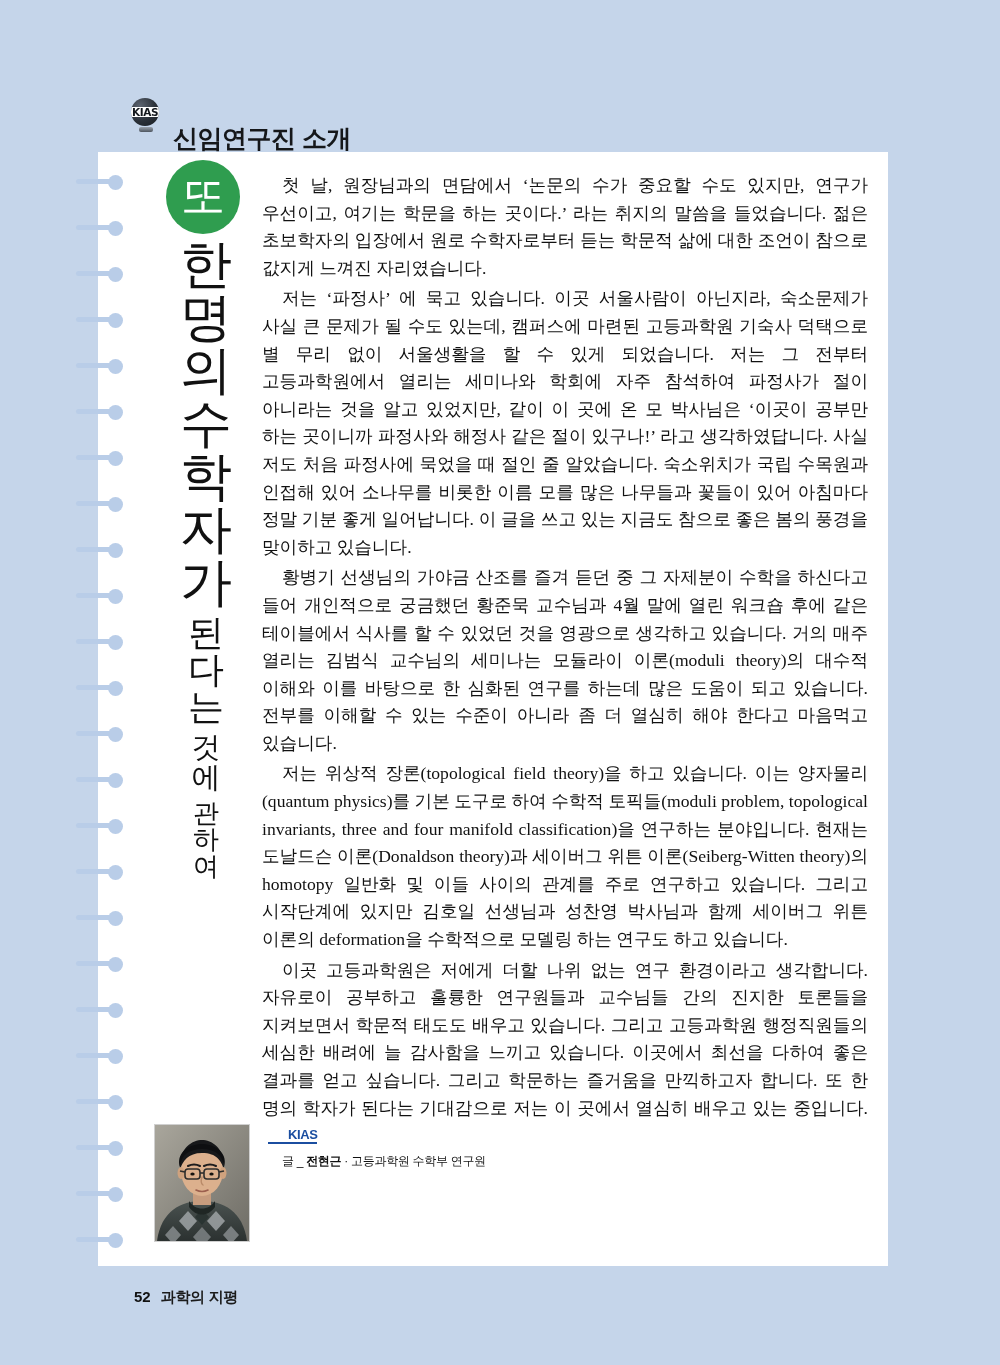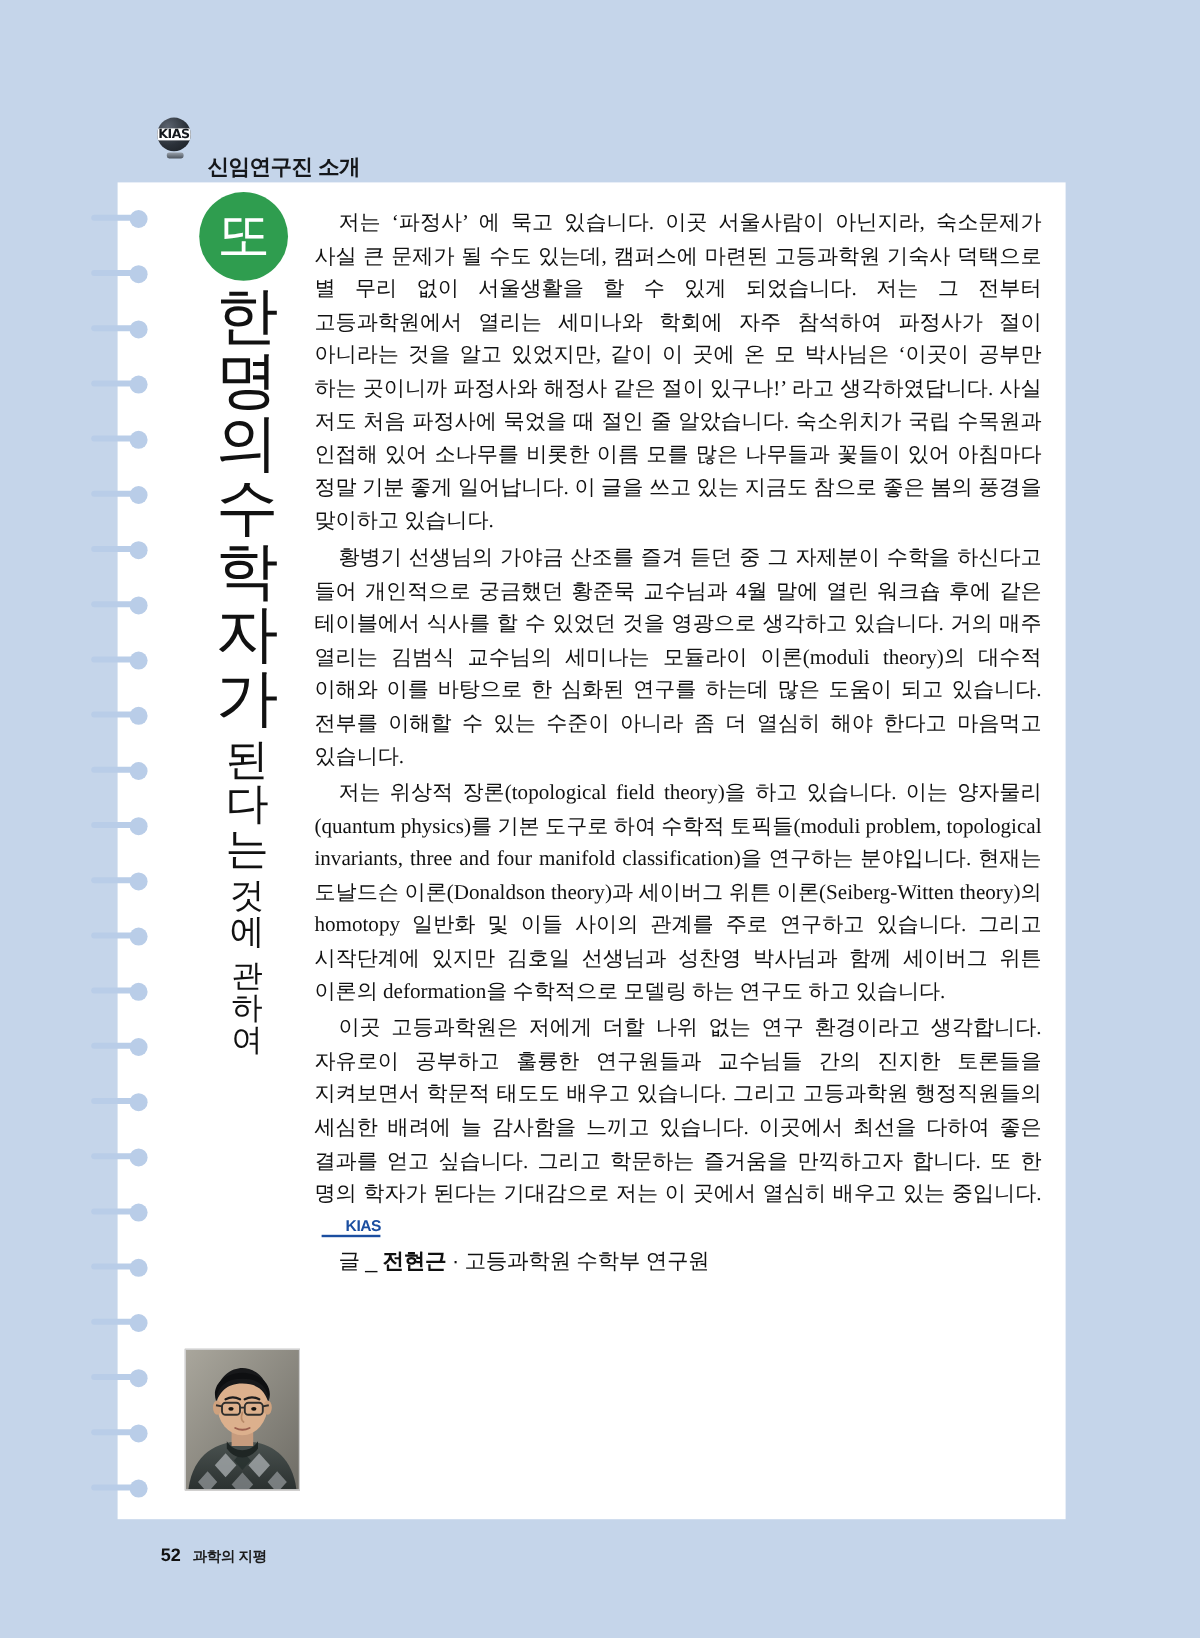--- a/index.html
+++ b/index.html
@@ -69,21 +69,21 @@
     left: 9px;
     bottom: 0;
     width: 14px;
     height: 5px;
     border-radius: 2px;
     background: linear-gradient(#9aa2ac, #4d555f);
   }
   .header-title {
     font-family: "Liberation Sans", "DejaVu Sans", sans-serif;
     font-weight: 700;
-    font-size: 18px;
+    font-size: 25px;
     color: #15171a;
     letter-spacing: -0.5px;
     white-space: nowrap;
     margin-top: 47px;
   }
 
   
   .article-card {
     position: absolute;
     left: 98px;
@@ -215,21 +215,21 @@
     color: #1b4ea0;
     border-bottom: 2px solid #1b4ea0;
     letter-spacing: -0.4px;
     margin-left: 6px;
     vertical-align: 2px;
     line-height: 1.1;
   }
   .byline {
     margin-left: 20px;
     font-family: "Liberation Sans", "DejaVu Sans", sans-serif;
-    font-size: 18px;
+    font-size: 12px;
     color: #111111;
     letter-spacing: -0.3px;
   }
   .byline .who { font-weight: 700; }
 
   
   .page-footer {
     position: absolute;
     left: 134px;
     top: 1288px;
@@ -237,21 +237,21 @@
     align-items: baseline;
     gap: 10px;
     font-family: "Liberation Sans", "DejaVu Sans", sans-serif;
   }
   .folio {
     font-size: 15px;
     font-weight: 700;
     color: #111111;
   }
   .footer-title {
-    font-size: 12px;
+    font-size: 15px;
     font-weight: 700;
     color: #1b1b1b;
     letter-spacing: -0.3px;
   }
 </style>
 </head>
 <body>
 
 <div class="page-header">
   <div class="kias-logo-mark">
@@ -446,20 +446,21 @@
       <ellipse cx="37.5" cy="49" rx="2.2" ry="1.6" fill="#15130f"></ellipse>
       <ellipse cx="56.5" cy="49" rx="2.2" ry="1.6" fill="#15130f"></ellipse>
 
       <path d="M47 52 q-2 6 1 8" stroke="#b98a68" stroke-width="1.4" fill="none" stroke-linecap="round"></path>
       <path d="M41 65 q6 3 12 0" stroke="#9c5f4e" stroke-width="1.6" fill="none" stroke-linecap="round"></path>
     </svg>
   </div>
 </div>
 
 <div class="body-col">
+  <p><span>첫 날, 원장님과의 면담에서 ‘논문의 수가 중요할 수도 있지만, 연구가 우선이고, 여기는 학문을 하는 곳이다.’ 라는 취지의 말씀을 들었습니다. 젊은 초보학자의 입장에서 원로 수학자로부터 듣는 학문적 삶에 대한 조언이 참으로 값지게 느껴진 자리였습니다.</span></p>
   <p><span>저는 ‘파정사’ 에 묵고 있습니다. 이곳 서울사람이 아닌지라, 숙소문제가 사실 큰 문제가 될 수도 있는데, 캠퍼스에 마련된 고등과학원 기숙사 덕택으로 별 무리 없이 서울생활을 할 수 있게 되었습니다. 저는 그 전부터 고등과학원에서 열리는 세미나와 학회에 자주 참석하여 파정사가 절이 아니라는 것을 알고 있었지만, 같이 이 곳에 온 모 박사님은 ‘이곳이 공부만 하는 곳이니까 파정사와 해정사 같은 절이 있구나!’ 라고 생각하였답니다. 사실 저도 처음 파정사에 묵었을 때 절인 줄 알았습니다. 숙소위치가 국립 수목원과 인접해 있어 소나무를 비롯한 이름 모를 많은 나무들과 꽃들이 있어 아침마다 정말 기분 좋게 일어납니다. 이 글을 쓰고 있는 지금도 참으로 좋은 봄의 풍경을 맞이하고 있습니다.</span></p>
   <p><span>황병기 선생님의 가야금 산조를 즐겨 듣던 중 그 자제분이 수학을 하신다고 들어 개인적으로 궁금했던 황준묵 교수님과 4월 말에 열린 워크숍 후에 같은 테이블에서 식사를 할 수 있었던 것을 영광으로 생각하고 있습니다. 거의 매주 열리는 김범식 교수님의 세미나는 모듈라이 이론(moduli theory)의 대수적 이해와 이를 바탕으로 한 심화된 연구를 하는데 많은 도움이 되고 있습니다. 전부를 이해할 수 있는 수준이 아니라 좀 더 열심히 해야 한다고 마음먹고 있습니다.</span></p>
   <p><span>저는 위상적 장론(topological field theory)을 하고 있습니다. 이는 양자물리(quantum physics)를 기본 도구로 하여 수학적 토픽들(moduli problem, topological invariants, three and four manifold classification)을 연구하는 분야입니다. 현재는 도날드슨 이론(Donaldson theory)과 세이버그 위튼 이론(Seiberg-Witten theory)의 homotopy 일반화 및 이들 사이의 관계를 주로 연구하고 있습니다. 그리고 시작단계에 있지만 김호일 선생님과 성찬영 박사님과 함께 세이버그 위튼 이론의 deformation을 수학적으로 모델링 하는 연구도 하고 있습니다.</span></p>
   <p><span>이곳 고등과학원은 저에게 더할 나위 없는 연구 환경이라고 생각합니다. 자유로이 공부하고 훌륭한 연구원들과 교수님들 간의 진지한 토론들을 지켜보면서 학문적 태도도 배우고 있습니다. 그리고 고등과학원 행정직원들의 세심한 배려에 늘 감사함을 느끼고 있습니다. 이곳에서 최선을 다하여 좋은 결과를 얻고 싶습니다. 그리고 학문하는 즐거움을 만끽하고자 합니다. 또 한 명의 학자가 된다는 기대감으로 저는 이 곳에서 열심히 배우고 있는 중입니다.</span><span class="endmark">KIAS</span></p>
 
   <div class="byline"><span>글 _ </span><span class="who">전현근</span><span> · 고등과학원 수학부 연구원</span></div>
 </div>
 
 <div class="page-footer">
   <span class="folio">52</span>

